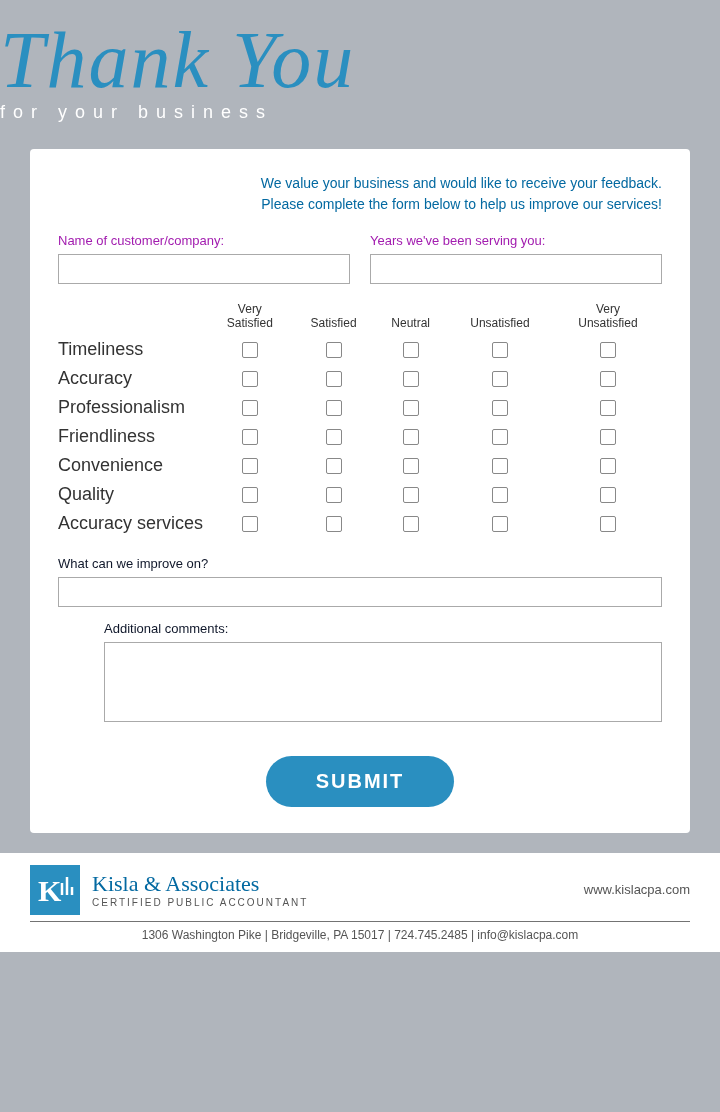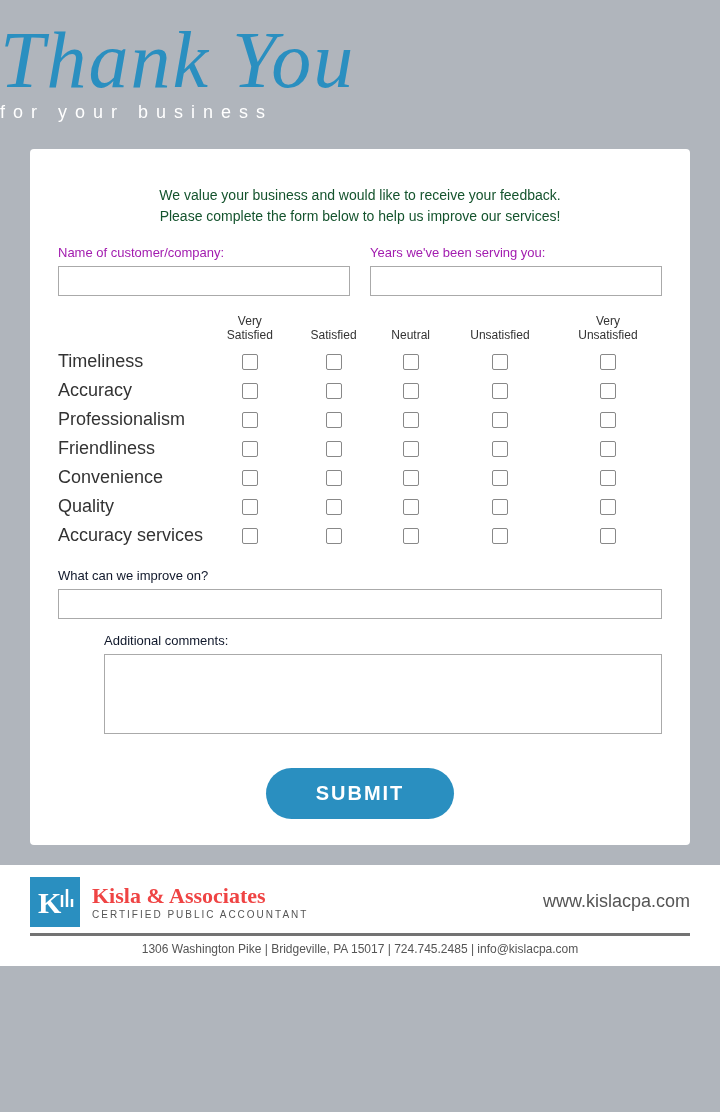--- a/index.html
+++ b/index.html
@@ -40,26 +40,25 @@
 
     .form-card {
       background: #ffffff;
       width: 660px;
       border-radius: 4px;
       padding: 24px 28px 20px 28px;
       margin: 16px auto 10px auto;
     }
 
     .intro-text {
-      text-align: center;
+      text-align: right;
       font-size: 14px;
-      color: #14532d;
+      color: #0369a1;
       line-height: 1.5;
       margin-bottom: 18px;
-      margin-top: 12px;
     }
 
     .fields-row {
       display: flex;
       gap: 20px;
       margin-bottom: 18px;
     }
 
     .field-group {
       display: flex;
@@ -210,39 +209,38 @@
       height: 50px;
     }
 
     .company-name-block {
       display: flex;
       flex-direction: column;
     }
 
     .company-main {
       font-size: 22px;
-      color: #ef4444;
+      color: #0369a1;
       font-family: Georgia, serif;
-      font-weight: bold;
     }
 
     .company-sub {
       font-size: 10px;
       color: #555;
       letter-spacing: 2px;
       text-transform: uppercase;
     }
 
     .website-text {
-      font-size: 18px;
+      font-size: 13px;
       color: #555;
     }
 
     .footer-bottom {
-      border-top: 3px solid #737373;
+      border-top: 1px solid #737373;
       padding-top: 6px;
       text-align: center;
       font-size: 12px;
       color: #555;
     }
   </style>
 </head>
 <body>
 
 <div class="header-section">

